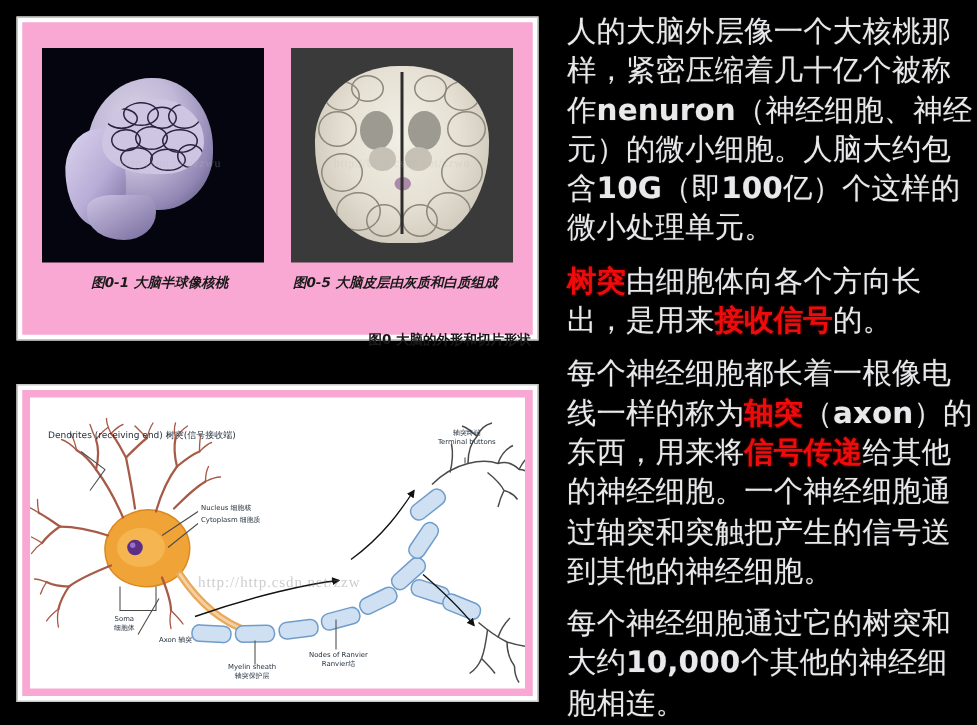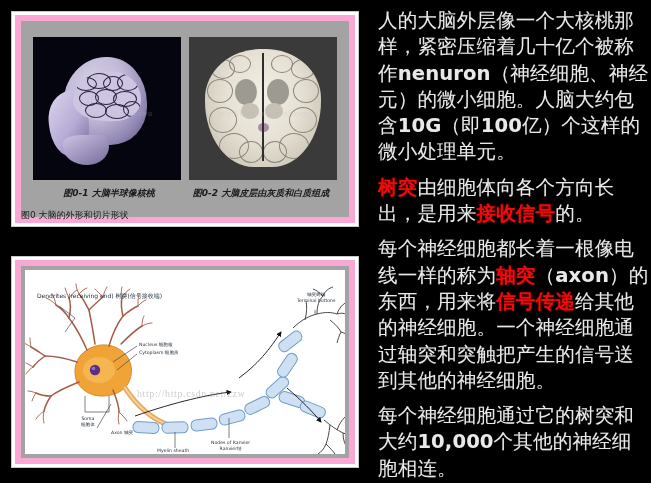--- a/index.html
+++ b/index.html
@@ -31,23 +31,23 @@
   .fig-frame {
     position: absolute;
     background: #ffffff;
     border: 1px solid #c8c8c8;
     box-sizing: border-box;
     padding: 3px;
   }
   .fig-frame-inner {
     width: 100%;
     height: 100%;
-    border: 6px solid #f9a8d4;
+    border: 1px solid #f9a8d4;
     box-sizing: border-box;
-    background: #a3a3a3;
+    background: #f9a8d4;
     position: relative;
   }
 
   
   #fig-brain {
     left: 11px;
     top: 11px;
     width: 348px;
     height: 216px;
   }
@@ -213,24 +213,24 @@
     color: #1a1a1a;
     text-align: center;
     width: 160px;
     font-family: "DejaVu Sans", sans-serif;
     font-style: italic;
   }
   .cap-main {
     position: absolute;
     left: 0;
     right: 0;
-    top: 188px;
-    text-align: left;
+    top: 204px;
+    text-align: right;
     font-size: 9px;
-    font-weight: normal;
+    font-weight: bold;
     color: #1a1a1a;
     font-family: "DejaVu Sans", sans-serif;
   }
 
   
   #fig-neuron {
     left: 11px;
     top: 256px;
     width: 348px;
     height: 212px;
@@ -361,21 +361,21 @@
                 <div class="slice-mid"></div>
               </div>
             </div>
             <div class="wm">http://blog.csdn.net/zzwu</div>
           </div>
 
         </div>
 
         <div class="cap-row">
           <div class="cap">图0-1  大脑半球像核桃</div>
-          <div class="cap">图0-2  大脑皮层由灰质和白质组成</div>
+          <div class="cap">图0-5  大脑皮层由灰质和白质组成</div>
         </div>
         <div class="cap-main">图0  大脑的外形和切片形状</div>
 
       </div>
     </div>
 
     <div class="fig-frame" id="fig-neuron">
       <div class="fig-frame-inner">
         <div class="neuron-stage">
 

